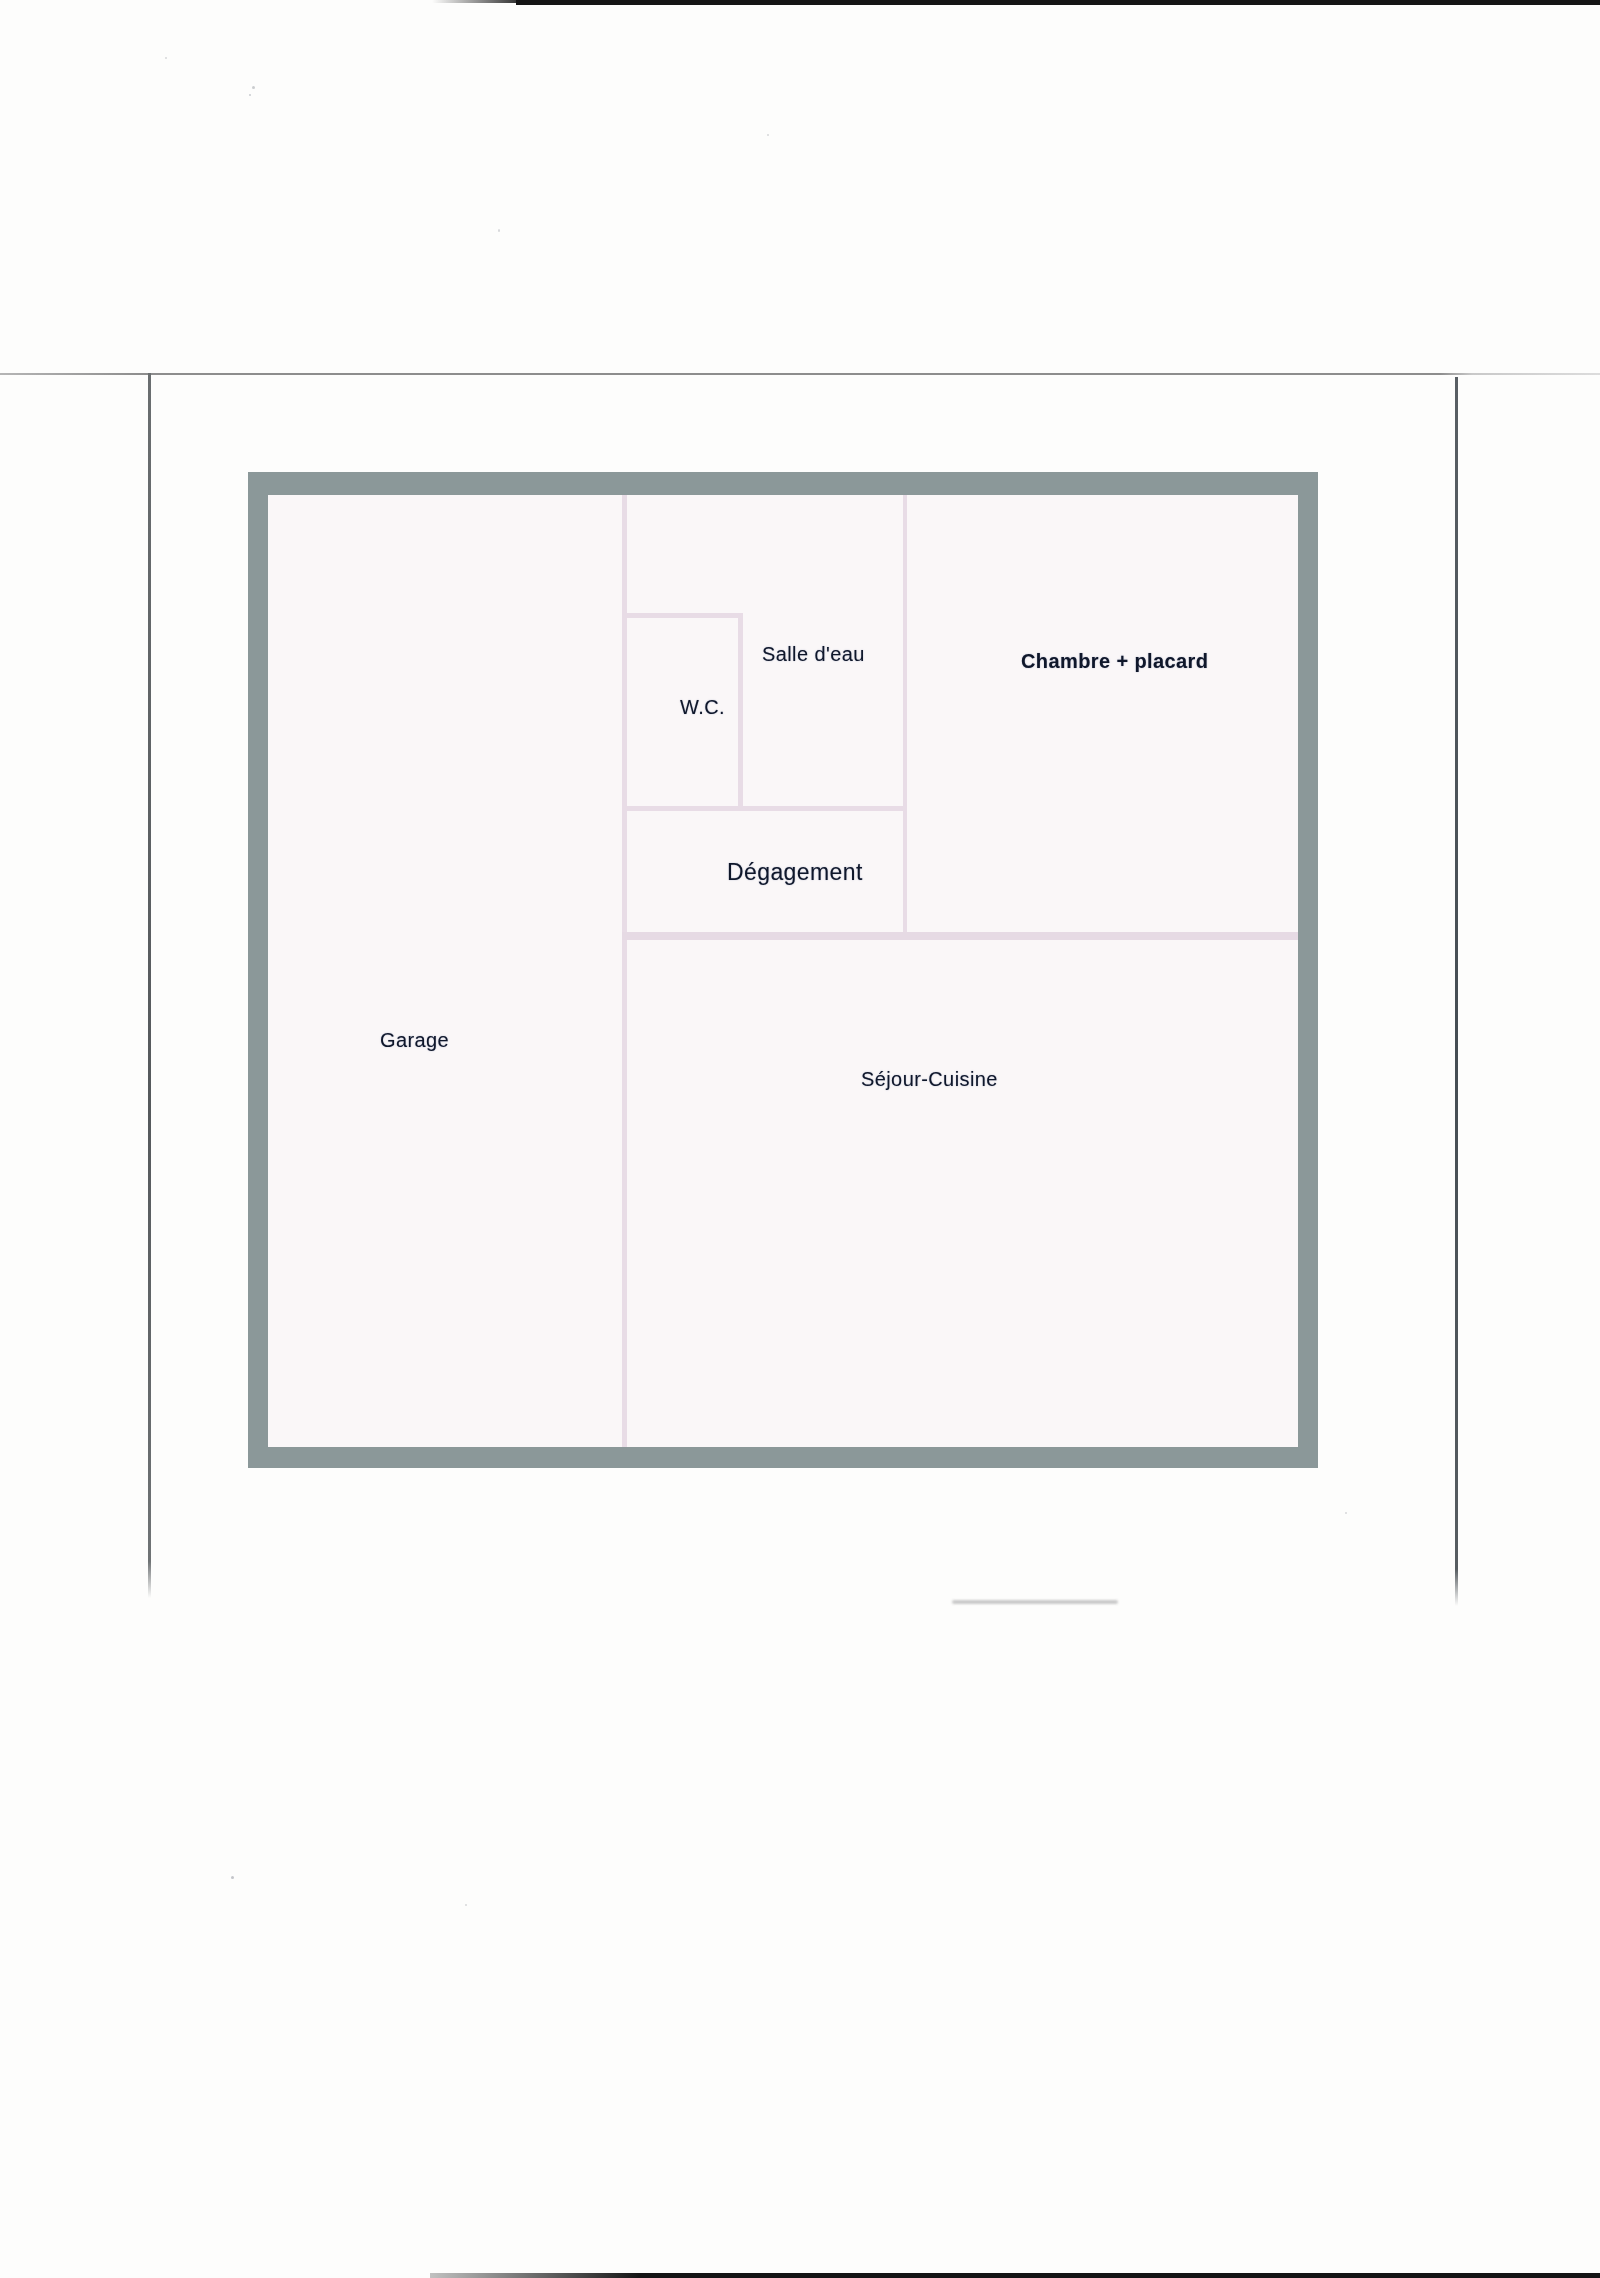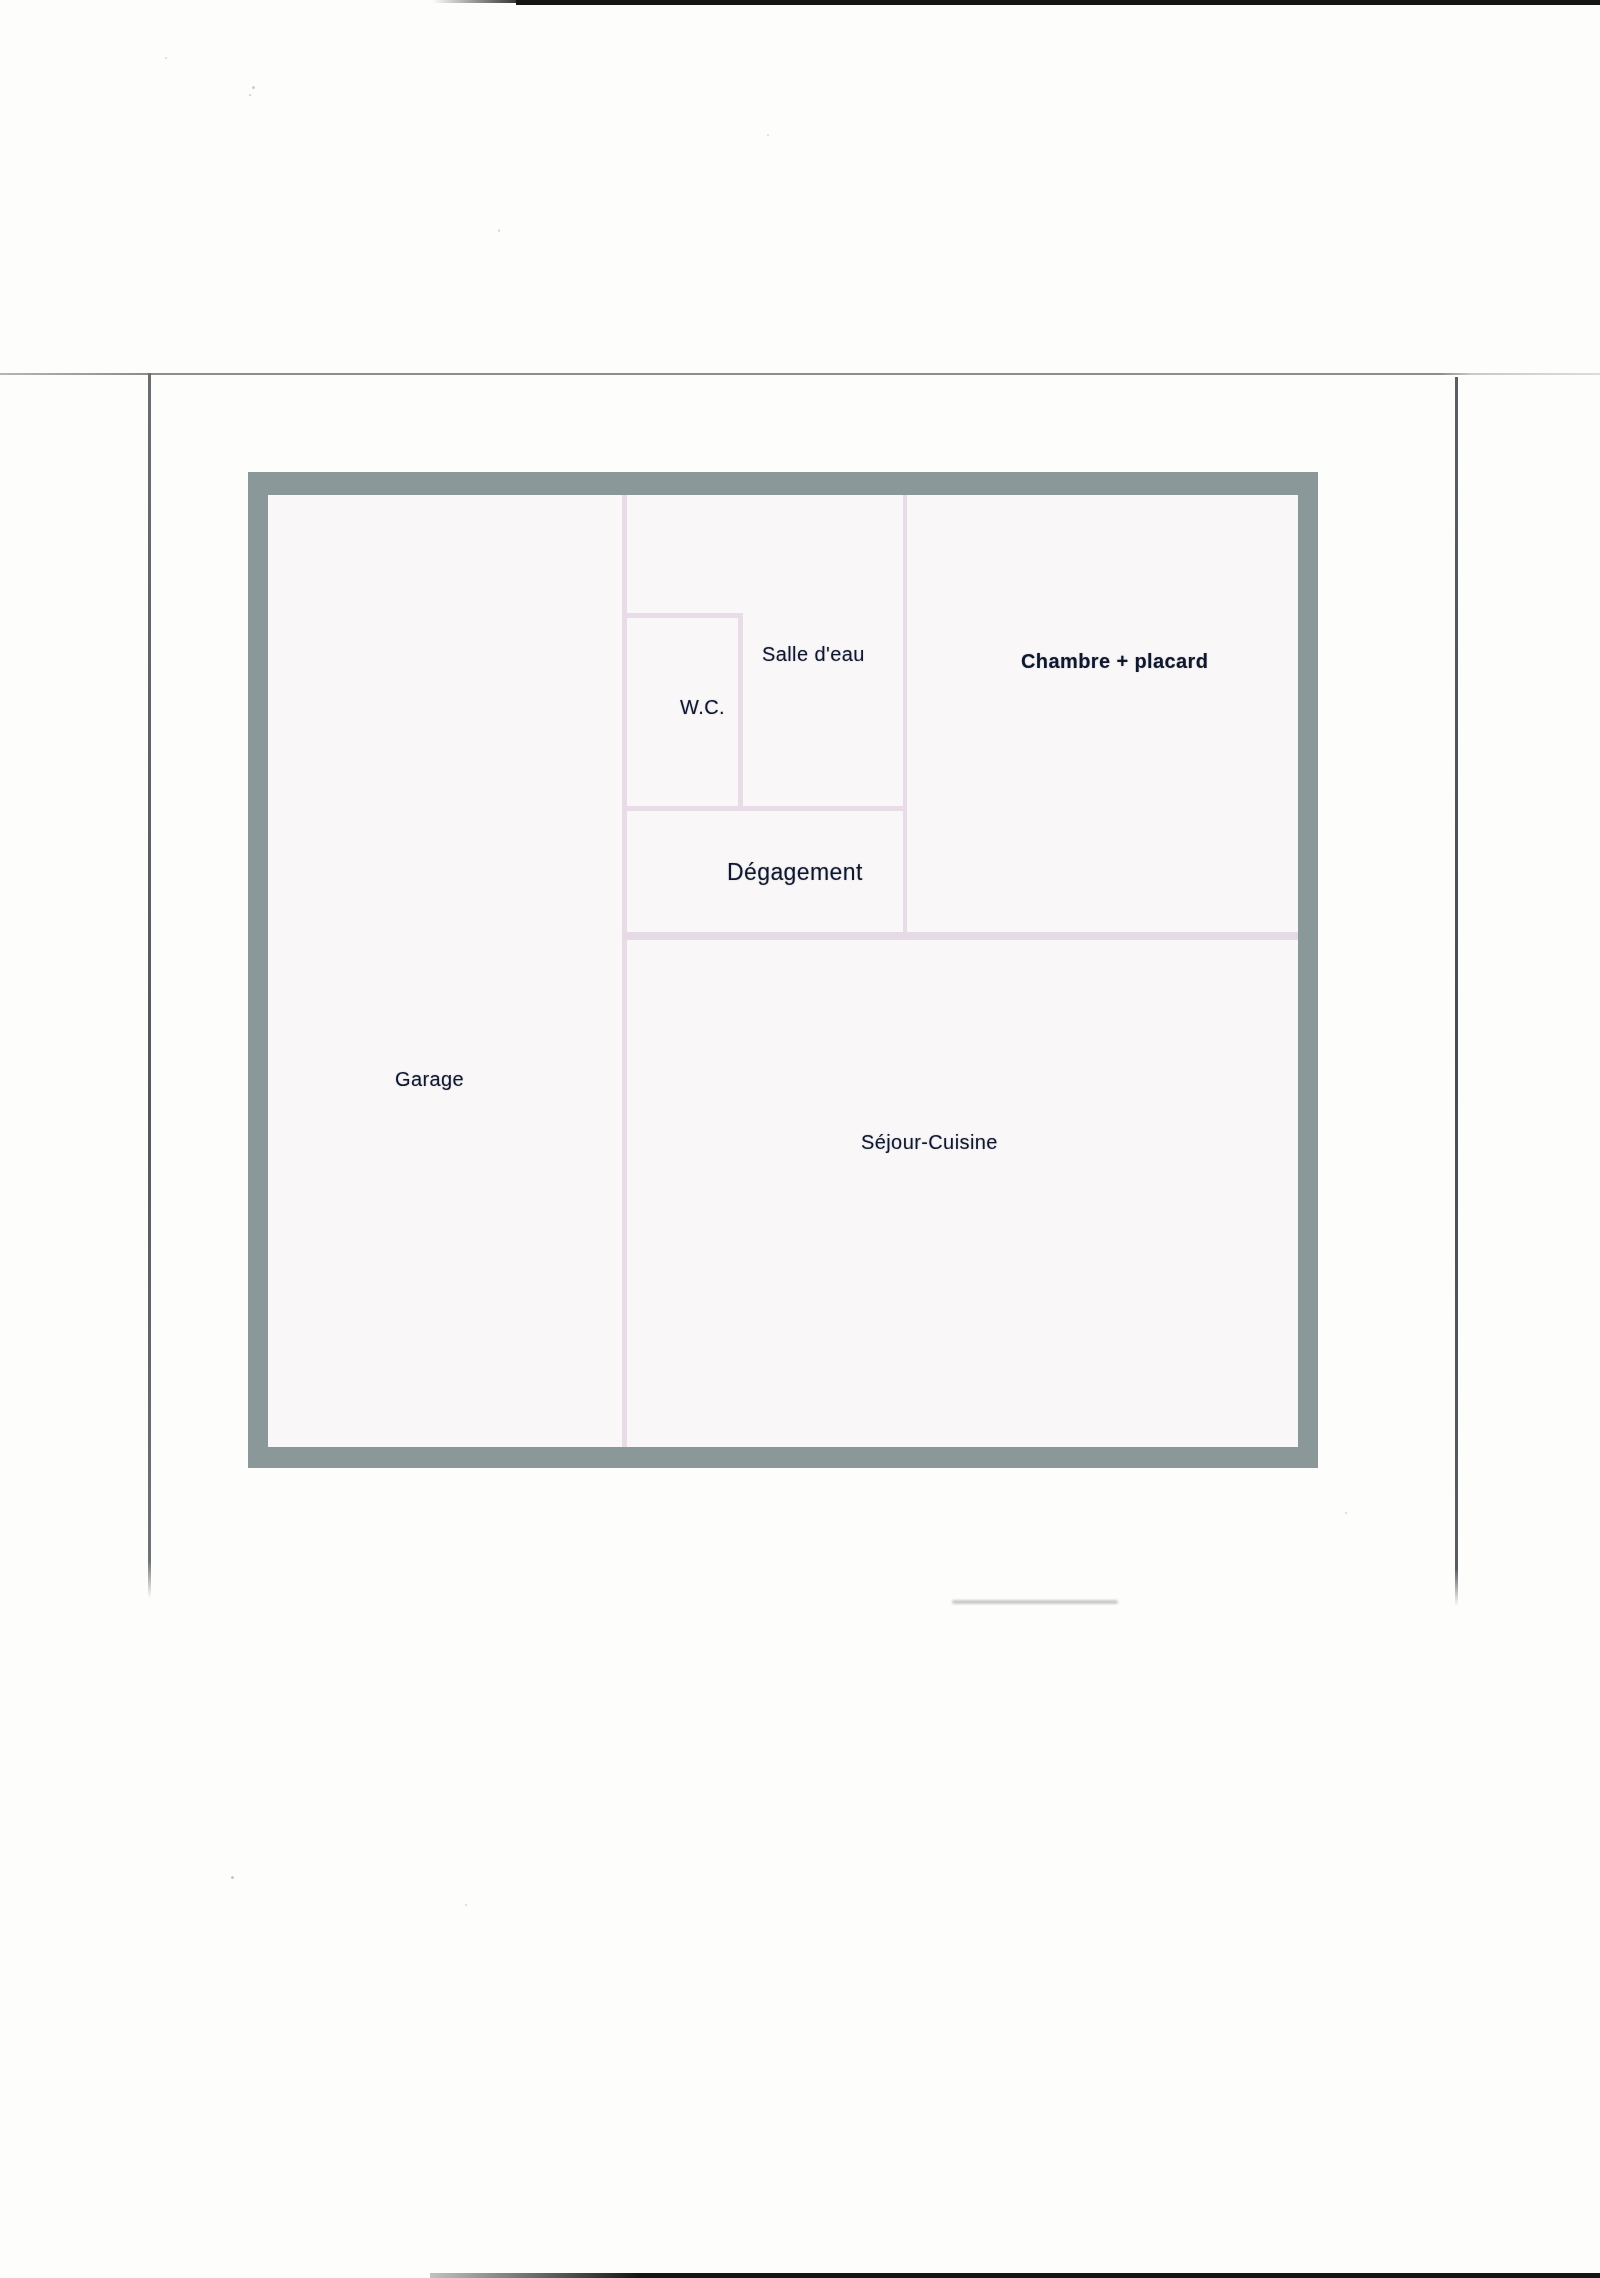--- a/index.html
+++ b/index.html
@@ -69,22 +69,22 @@
     font-size:20px;
     letter-spacing:.4px;
     color:#0f172a;
     text-shadow:0 0 1.3px rgba(80,95,140,.55);
     white-space:nowrap;
   }
   .room-label.salle-deau{left:762px;top:643px;}
   .room-label.wc{left:680px;top:696px;}
   .room-label.chambre{left:1021px;top:650px;font-weight:bold;}
   .room-label.degagement{left:727px;top:859px;font-size:23px;}
-  .room-label.garage{left:395px;top:1029px;margin-top:39px;}
-  .room-label.sejour{left:861px;top:1131px;text-align:right;}
+  .room-label.garage{left:380px;top:1029px;}
+  .room-label.sejour{left:861px;top:1068px;text-align:right;}
 </style>
 </head>
 <body>
 
 <div class="page">
 
   <div class="top-bar"></div>
   <div class="top-bar-lead"></div>
   <div class="bottom-bar"></div>
 

